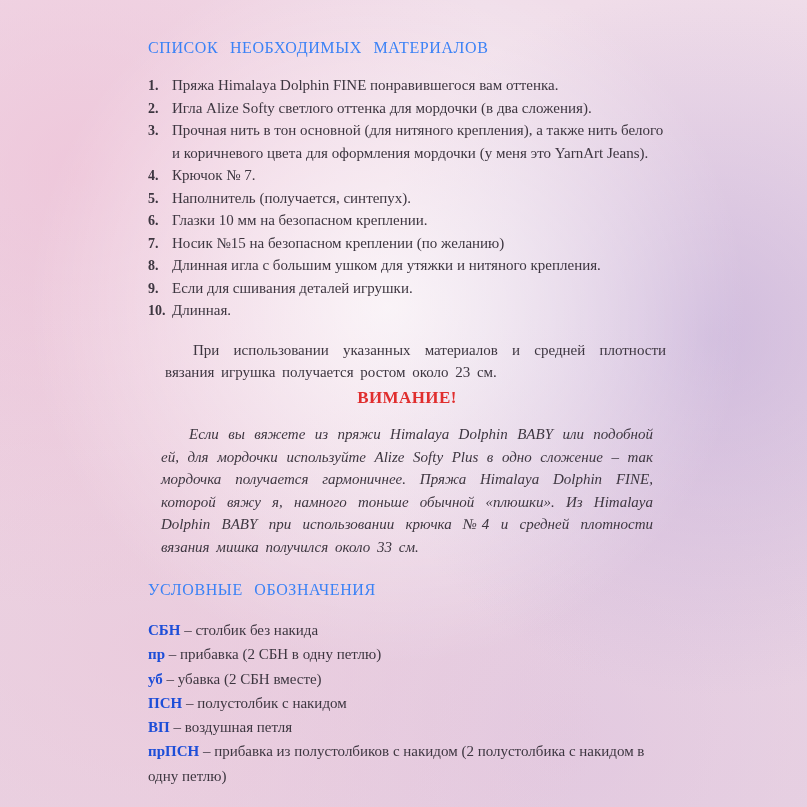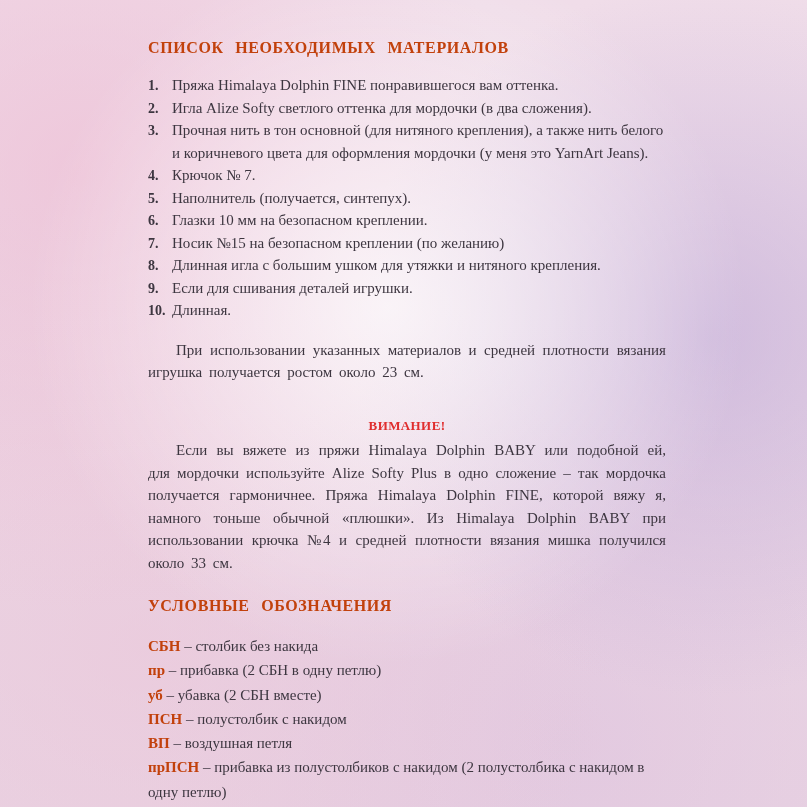--- a/index.html
+++ b/index.html
@@ -22,22 +22,22 @@
   }
   .page {
     position: absolute;
     left: 148px;
     top: 36px;
     width: 518px;
     font-size: 15px;
     line-height: 1.5;
   }
   .h-purple {
-    color: #c2410c;
-    font-weight: bold;
+    color: #3b82f6;
+    font-weight: normal;
     font-size: 16px;
     letter-spacing: 0.6px;
     word-spacing: 7px;
     margin: 0 0 14px 0;
   }
   .materials-list { margin: 0; }
   .li {
     display: flex;
     align-items: flex-start;
   }
@@ -45,48 +45,49 @@
     flex: none;
     min-width: 24px;
     font-weight: bold;
     font-size: 14px;
     padding-top: 1px;
   }
   .li .txt {
     flex: 1;
   }
   .note {
-    margin: 17px 0 0 0;
+    margin: 17px 0 0 17px;
     text-align: justify;
     text-indent: 28px;
     word-spacing: 3px;
   }
   .attention-title {
-    margin: 32px 0 4px 0;
+    margin: 1px 0 4px 0;
     text-align: center;
     color: #e02e2e;
     font-weight: bold;
-    font-size: 13px;
+    font-size: 17px;
     letter-spacing: 0.4px;
   }
   .attention-text {
-    margin: 0;
+    margin: 13px;
     text-align: justify;
     text-indent: 28px;
     word-spacing: 3px;
+    font-style: italic;
   }
   .abbrev-title {
     margin-top: 20px;
     margin-bottom: 16px;
   }
   .abbrev-row {
     line-height: 1.62;
   }
   .abbrev-row .term {
-    color: #c2410c;
+    color: #1d4ed8;
     font-weight: bold;
   }
 </style>
 </head>
 <body>
 
 <div class="page">
 
   <div class="h-purple">СПИСОК  НЕОБХОДИМЫХ  МАТЕРИАЛОВ</div>
 

